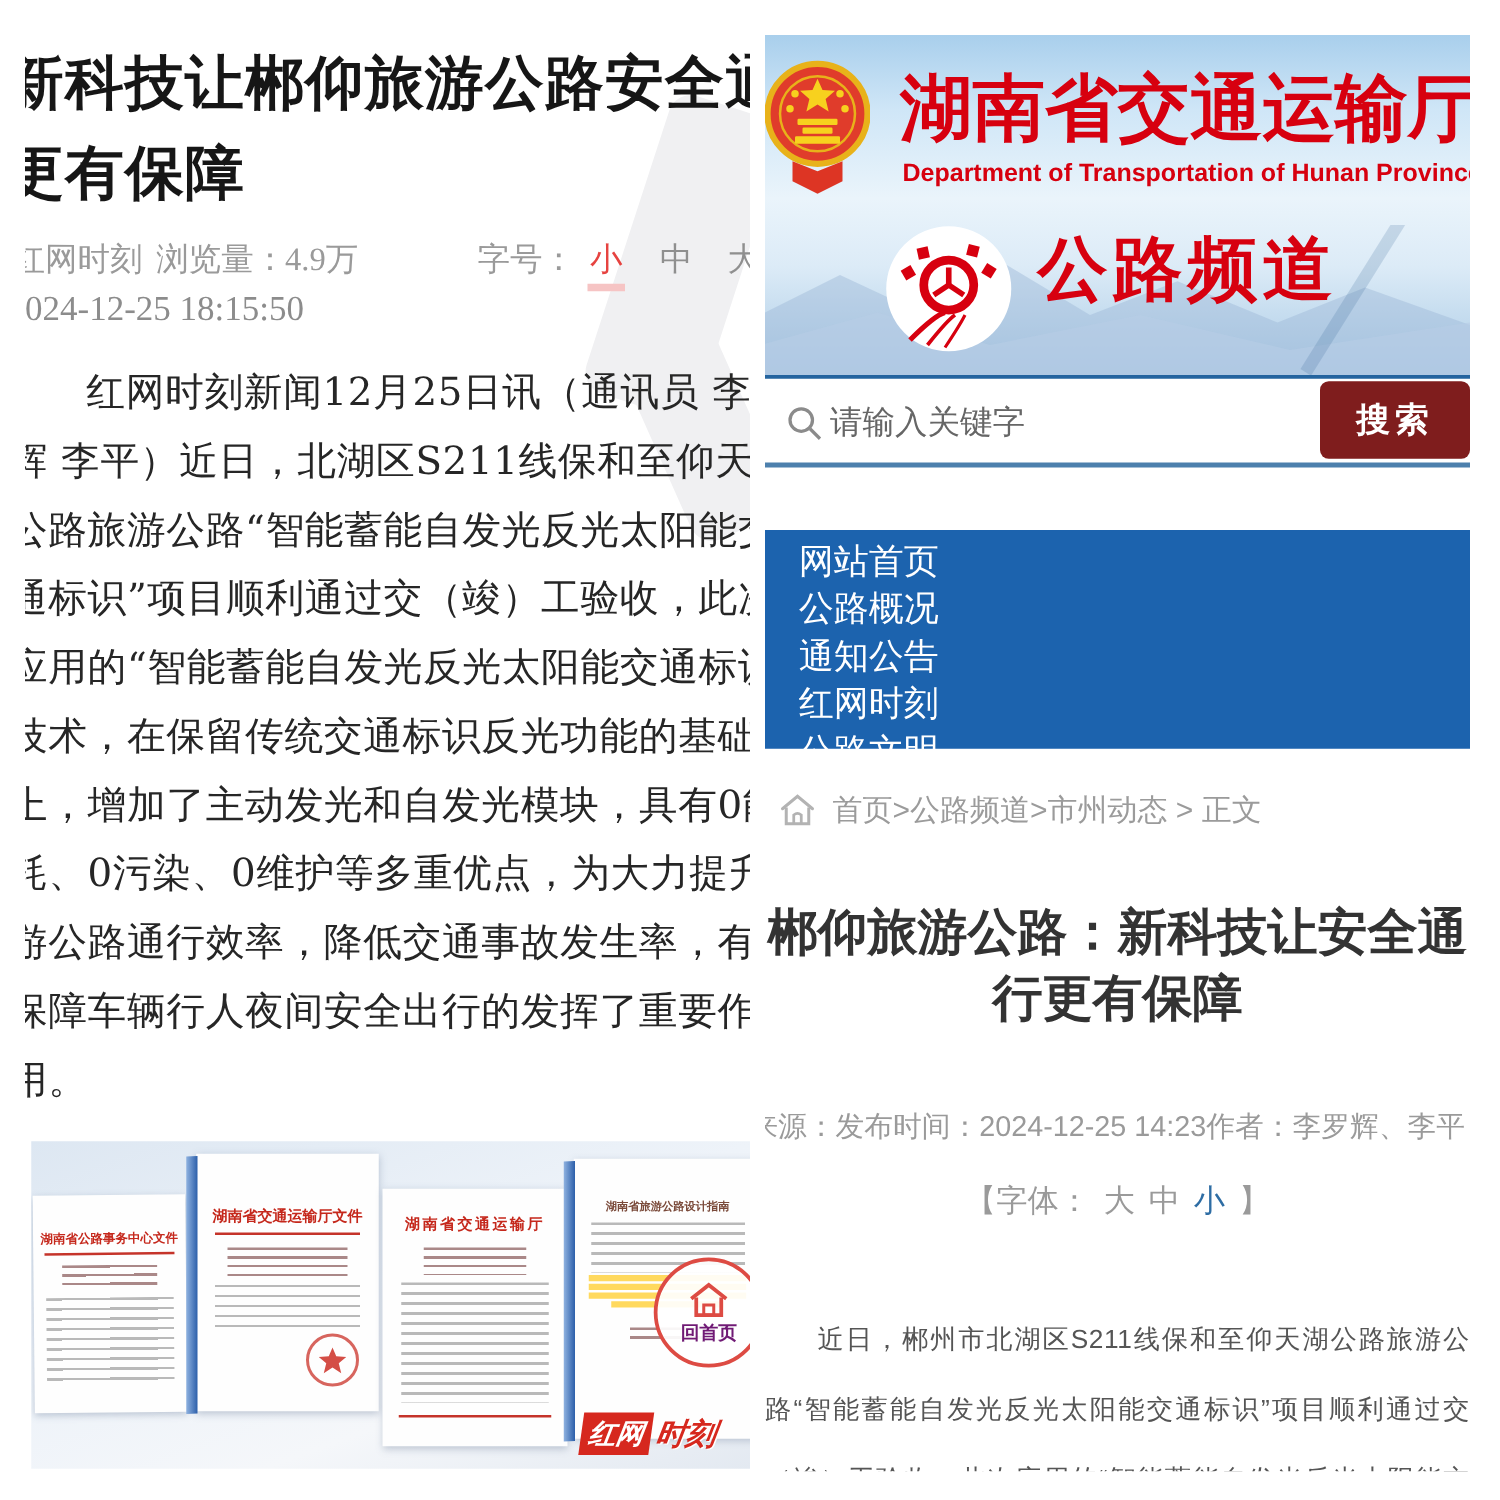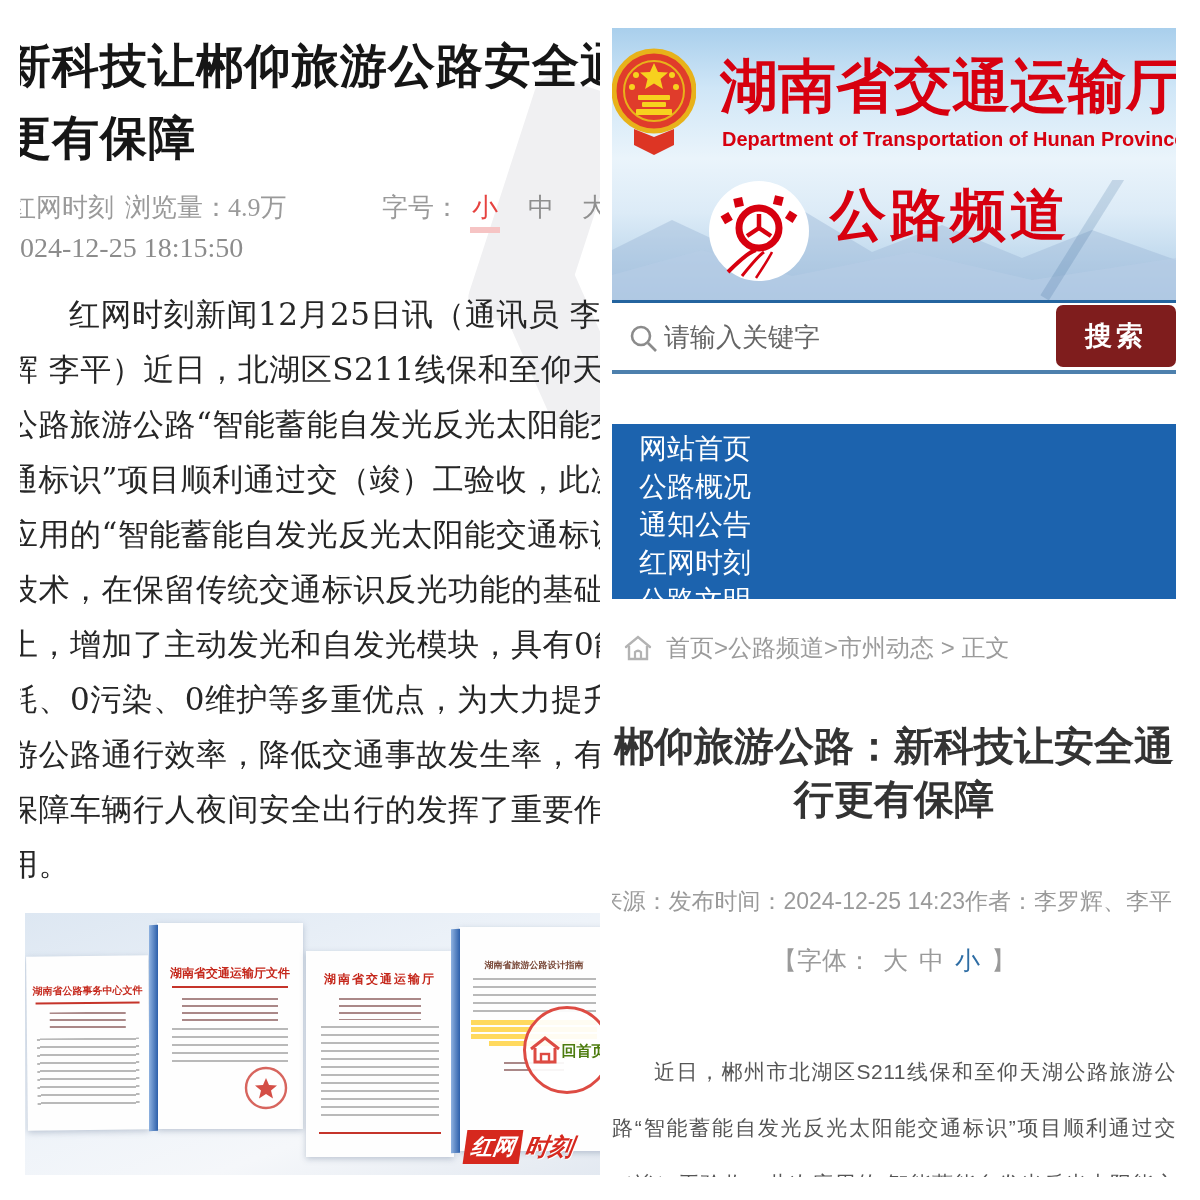--- a/index.html
+++ b/index.html
@@ -36,22 +36,22 @@
                background:linear-gradient(160deg,#dde7f2 0%,#eef3f9 45%,#f5f7fa 70%,#e3e9f1 100%); }
   .doc { position:absolute; background:#fefefe; box-shadow:0 2px 6px rgba(90,110,140,.35); }
   .doc-spine { position:absolute; left:-8px; top:2px; bottom:-2px; width:9px;
                background:linear-gradient(90deg,#8fb2e0,#2c5faa); transform:skewY(-3deg); }
   .doc-title { color:#c5281c; font-weight:bold; text-align:center; white-space:nowrap; }
   .doc-rule { height:2px; background:#c5342a; margin:4px auto 0; }
   .doc-lines { margin:6px auto 0; background:repeating-linear-gradient(#b9b9b9 0 2px, transparent 2px 8px); }
   .doc-lines.center { background:repeating-linear-gradient(#a88 0 2px, transparent 2px 7px); }
   .hl { height:5px; background:#ffd95e; margin:2px auto 0; }
   #fig-home-btn { position:absolute; left:498px; top:93px; width:88px; height:88px; border-radius:50%;
-                  background:rgba(255,255,255,.92); border:3px solid #dd4b43; color:#4d7c0f;
-                  display:flex; align-items:center; justify-content:center; cursor:pointer; }
+                  background:rgba(255,255,255,.92); border:3px solid #dd4b43; color:#701a75;
+                  display:flex; flex-direction:column; align-items:center; justify-content:center; cursor:pointer; }
   #fig-home-btn .txt { font-size:15px; font-weight:bold; margin-top:2px; }
   #fig-rednet-logo { position:absolute; left:440px; top:218px; height:32px; display:flex; align-items:center;
                      transform:skewX(-8deg); font-weight:bold; font-style:italic; }
   #fig-rednet-logo .p1 { background:#d6281e; color:#fff; font-size:22px; padding:2px 6px; }
   #fig-rednet-logo .p2 { color:#d6281e; font-size:24px; margin-left:4px; text-shadow:1px 1px 0 #fff; }
 
   
   #right-panel { position:absolute; left:612px; top:28px; width:564px; height:1149px; background:#fff; overflow:hidden; }
 
   #banner { position:absolute; left:0; top:0; width:564px; height:272px; overflow:hidden;

